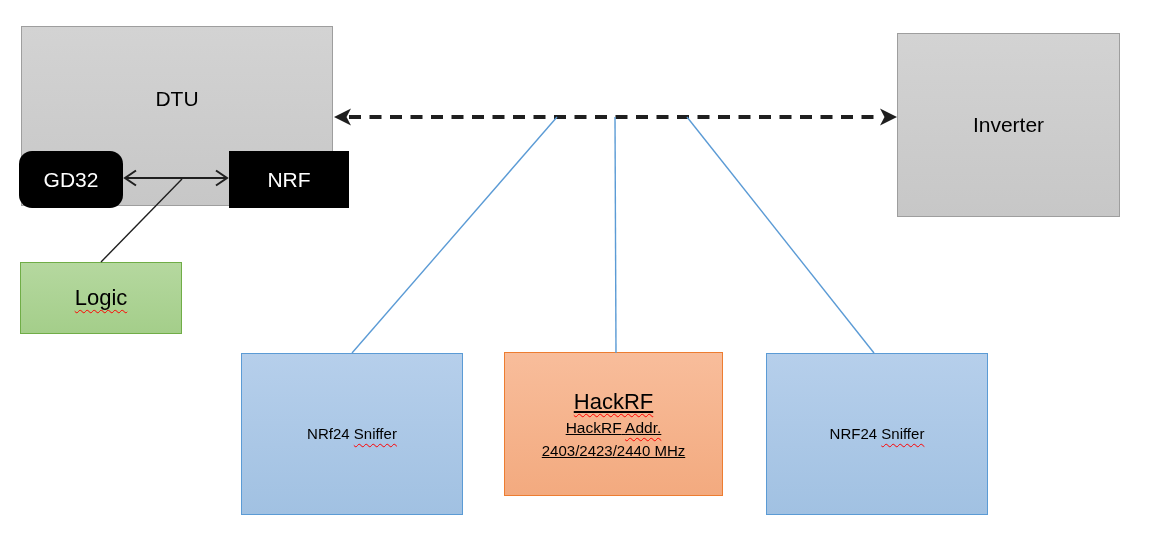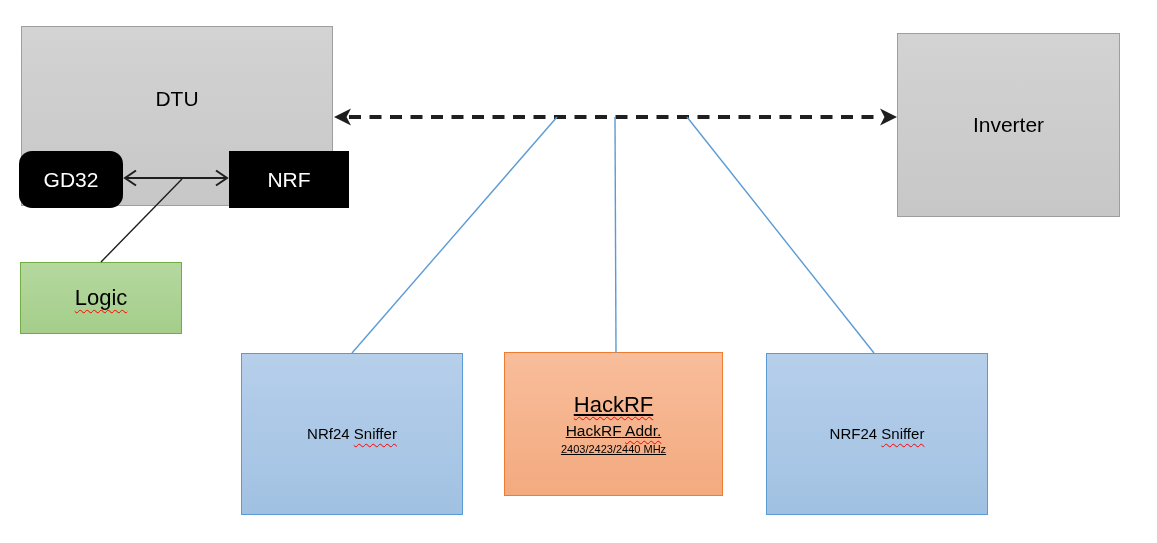--- a/index.html
+++ b/index.html
@@ -91,21 +91,21 @@
   .sniffer-right-box { left: 766px; top: 353px; width: 222px; height: 162px; }
 
   .hackrf-box {
     left: 504px; top: 352px; width: 219px; height: 144px;
     background: linear-gradient(180deg, var(--orange-fill-top), var(--orange-fill-bottom));
     border: 1.5px solid var(--orange-border);
     text-decoration: underline;
   }
   .hackrf-title { font-size: 22px; }
   .hackrf-sub   { font-size: 15.5px; line-height: 1.5; }
-  .hackrf-freq  { font-size: 11px; line-height: 1.4; }
+  .hackrf-freq  { font-size: 15px; line-height: 1.4; }
 
   .squiggle {
     text-decoration-line: underline;
     text-decoration-style: wavy;
     text-decoration-color: var(--squiggle-red);
     text-decoration-thickness: 1.2px;
     text-underline-offset: 4px;
   }
 
   .dashed-line {

